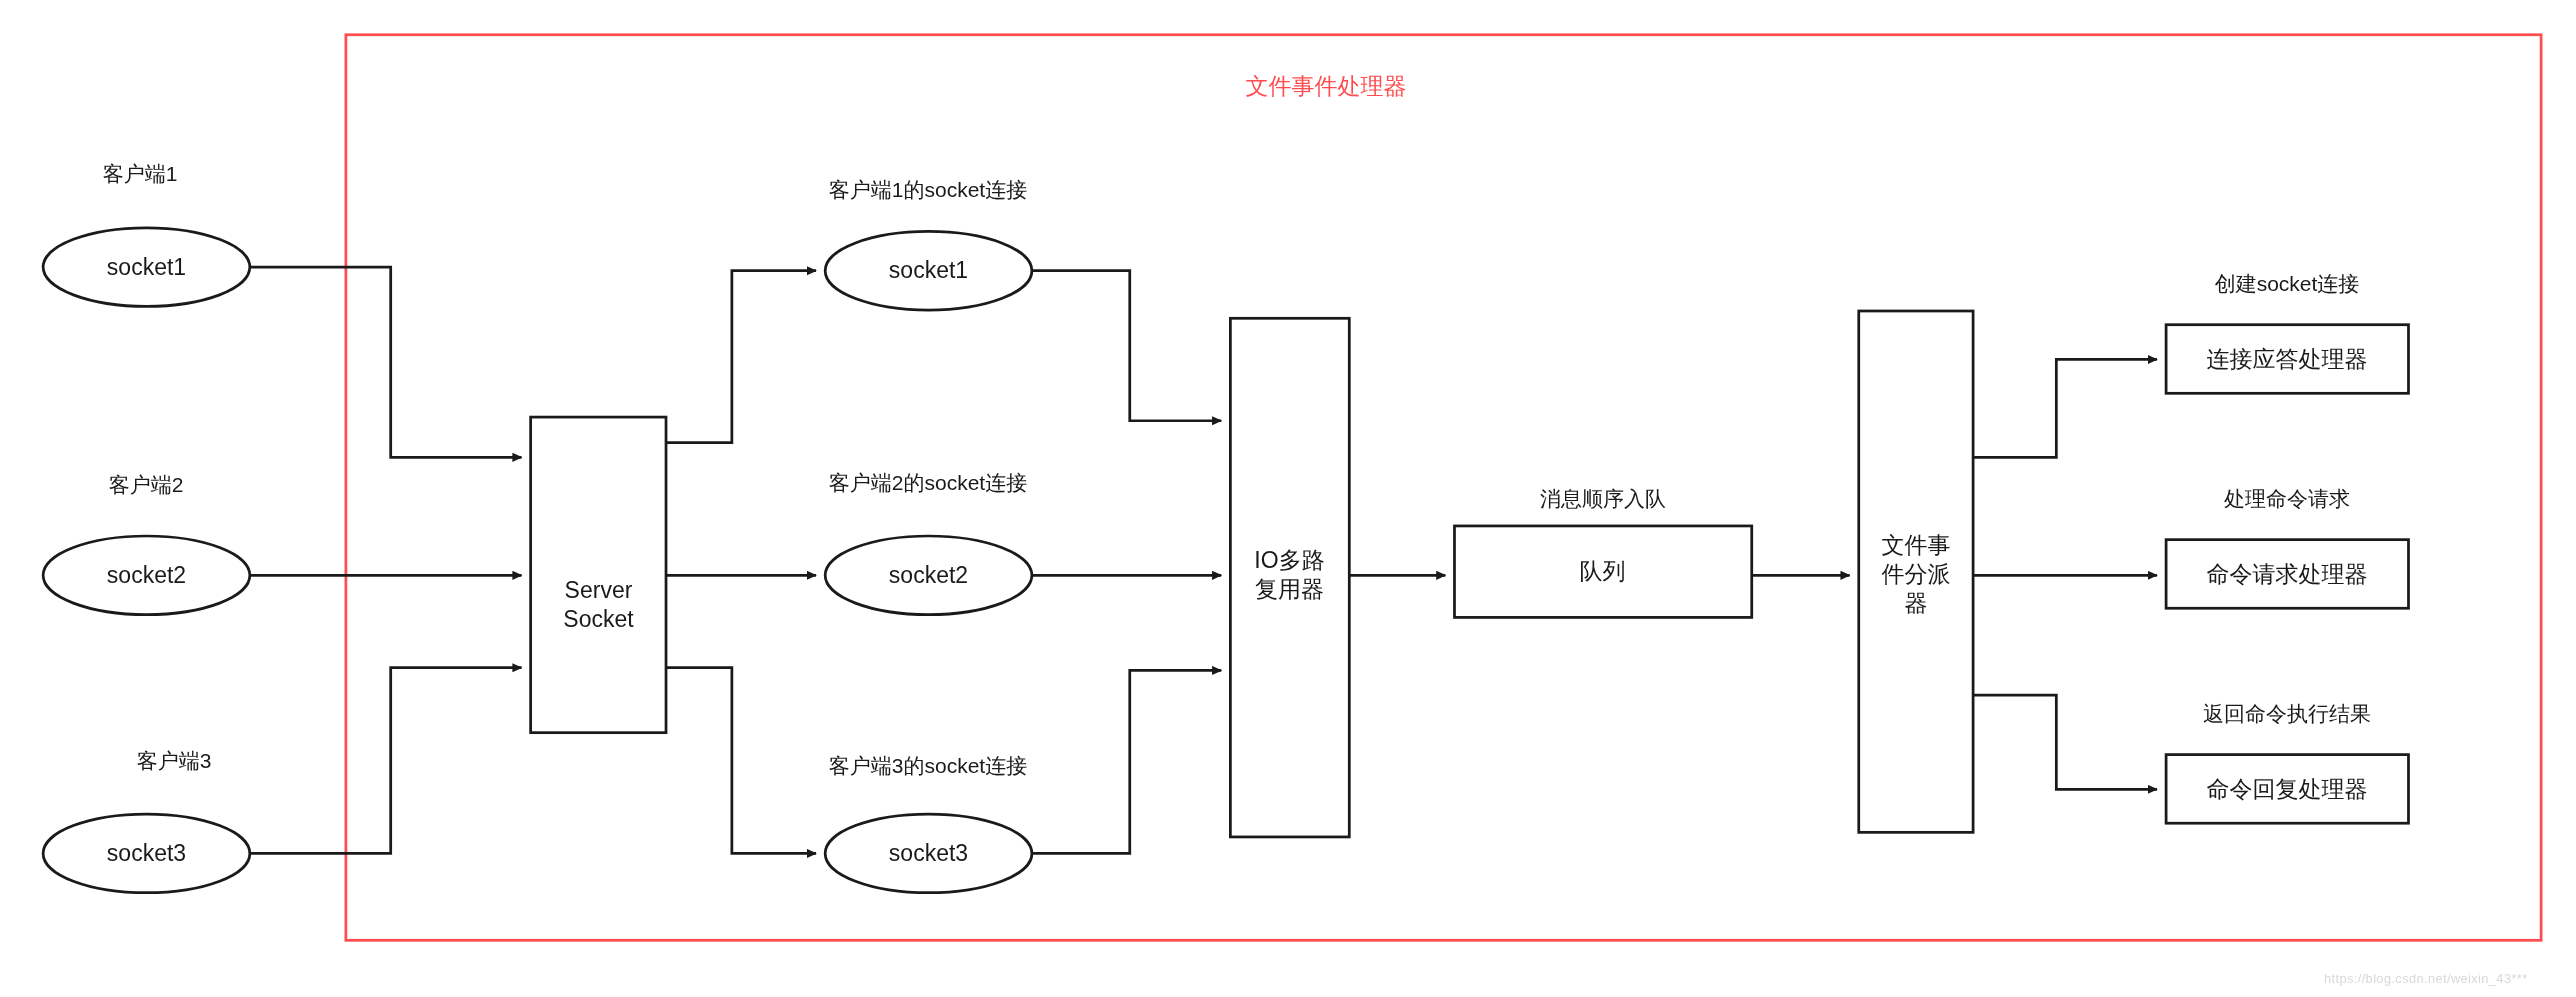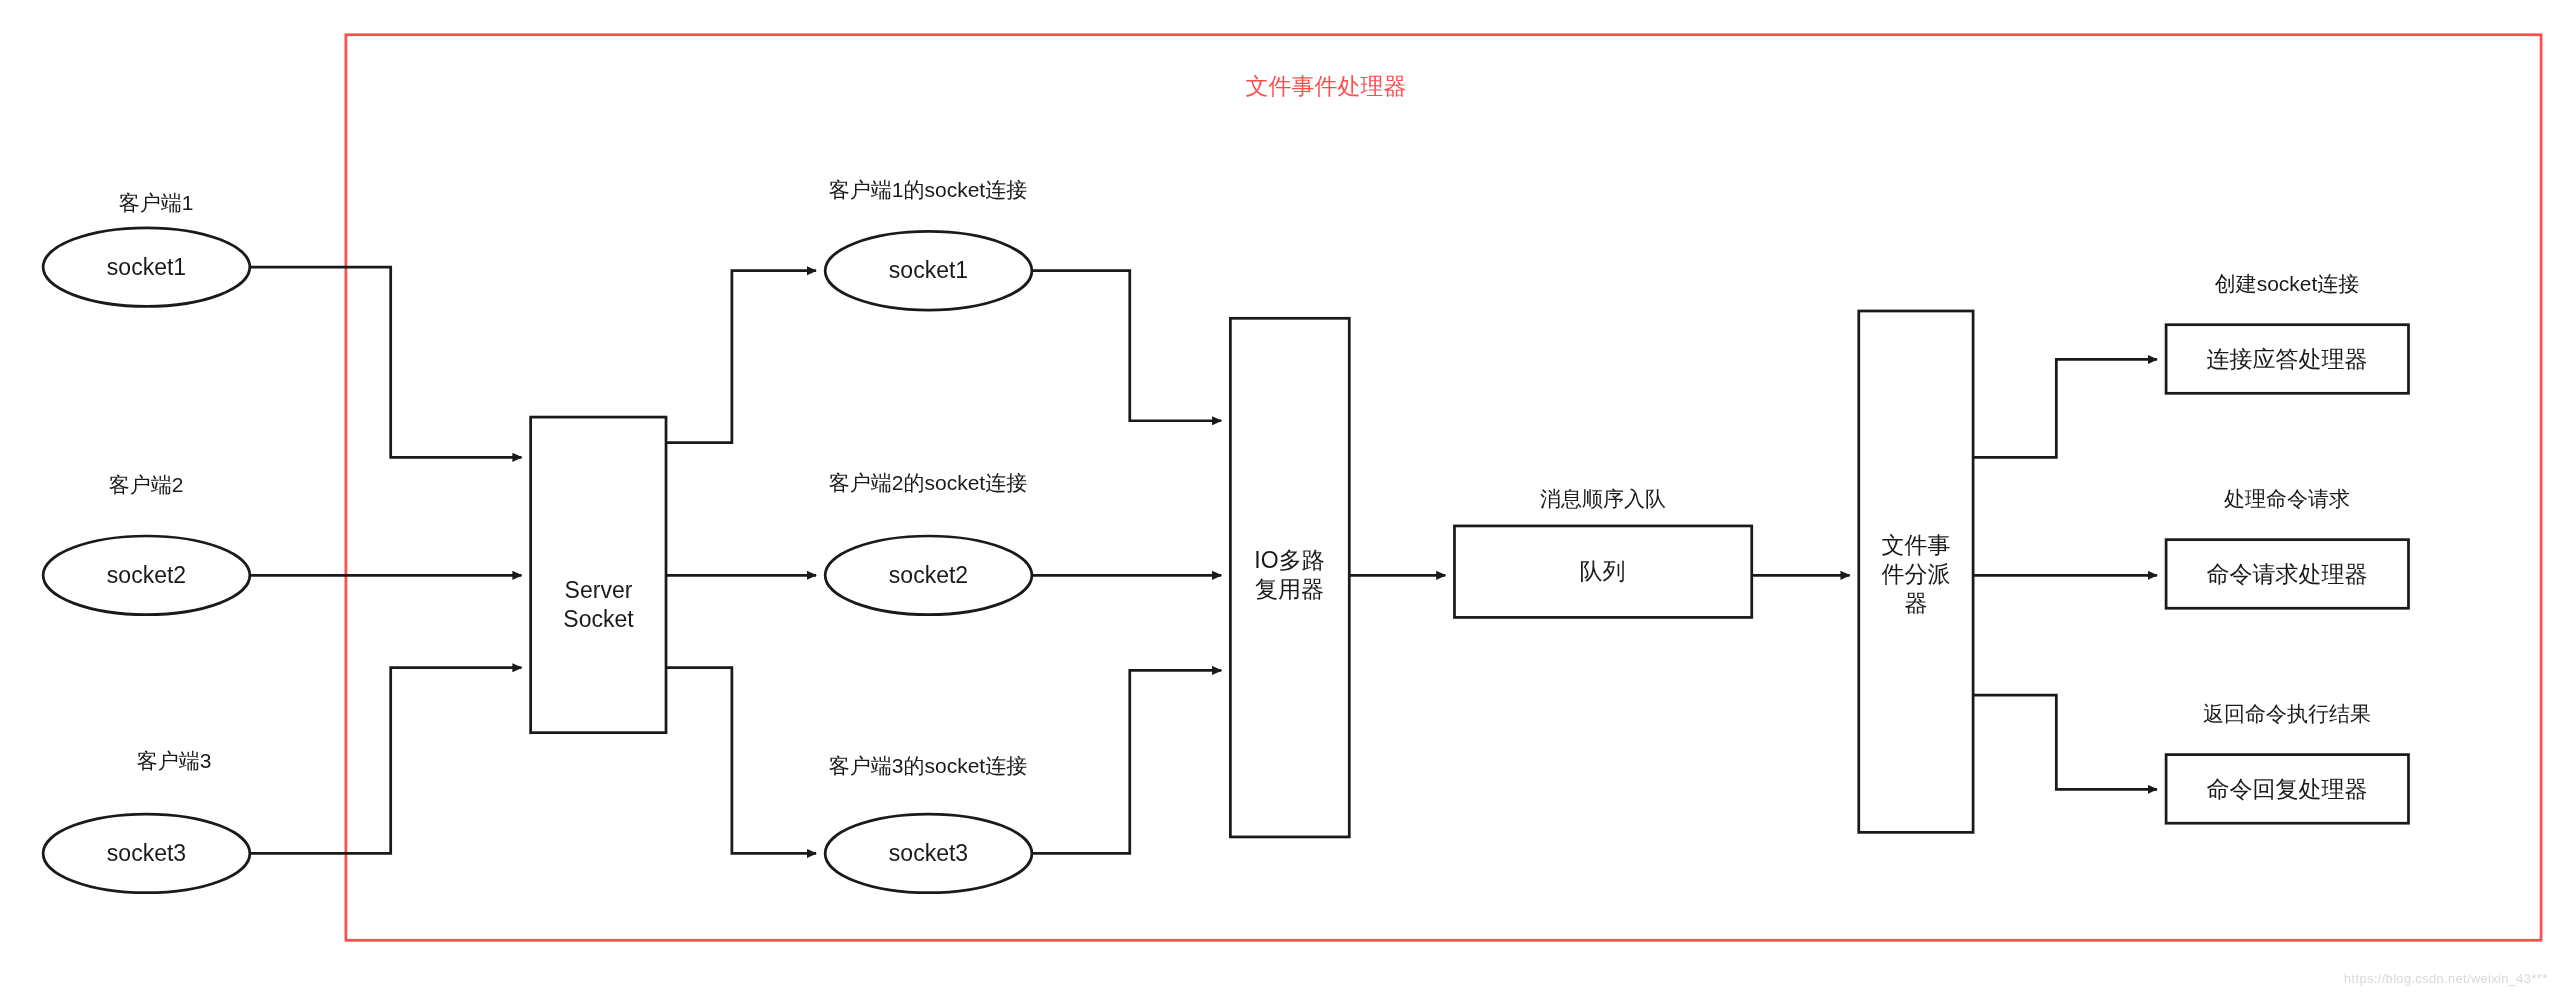--- a/index.html
+++ b/index.html
@@ -50,21 +50,20 @@
     font-size: 23px;
     text-align: center;
     white-space: nowrap;
   }
   .watermark {
     position: absolute;
     color: #d8d8d8;
     font-size: 12.8px;
     letter-spacing: 0.4px;
     white-space: nowrap;
-    margin-left: 20px;
   }
 </style>
 </head>
 <body>
 
 <div id="canvas">
 
   <svg class="layer" viewBox="0 0 2816 1090">
     <defs>
       <marker id="arrow" markerWidth="12" markerHeight="12" refX="10" refY="5" orient="auto" markerUnits="userSpaceOnUse">
@@ -110,21 +109,21 @@
 
     <path d="M1915,629 L2022,629" fill="none" stroke="#1a1a1a" stroke-width="3" marker-end="url(#arrow)"></path>
 
     <path d="M2157,500 L2248,500 L2248,393 L2358,393" fill="none" stroke="#1a1a1a" stroke-width="3" marker-end="url(#arrow)"></path>
     <path d="M2157,629 L2358,629" fill="none" stroke="#1a1a1a" stroke-width="3" marker-end="url(#arrow)"></path>
     <path d="M2157,760 L2248,760 L2248,863 L2358,863" fill="none" stroke="#1a1a1a" stroke-width="3" marker-end="url(#arrow)"></path>
   </svg>
 
   <div class="container-title" style="left:1326px; top:71px; transform:translateX(-50%);">文件事件处理器</div>
 
-  <div class="caption" style="left:156px; top:160px; transform:translateX(-50%);margin-top:29px;">客户端1</div>
+  <div class="caption" style="left:140px; top:160px; transform:translateX(-50%);">客户端1</div>
   <div class="caption" style="left:146px; top:471px; transform:translateX(-50%);text-align:center;">客户端2</div>
   <div class="caption" style="left:146px; top:747px; transform:translateX(-50%);margin-left:28px;">客户端3</div>
 
   <div class="node-label" style="left:43px; top:240px; width:207px; height:55px;">socket1</div>
   <div class="node-label" style="left:43px; top:548px; width:207px; height:55px;">socket2</div>
   <div class="node-label" style="left:43px; top:826px; width:207px; height:55px;">socket3</div>
 
   <div class="node-label" style="left:531px; top:559px; width:135px; height:91px;">Server
 Socket</div>
 

